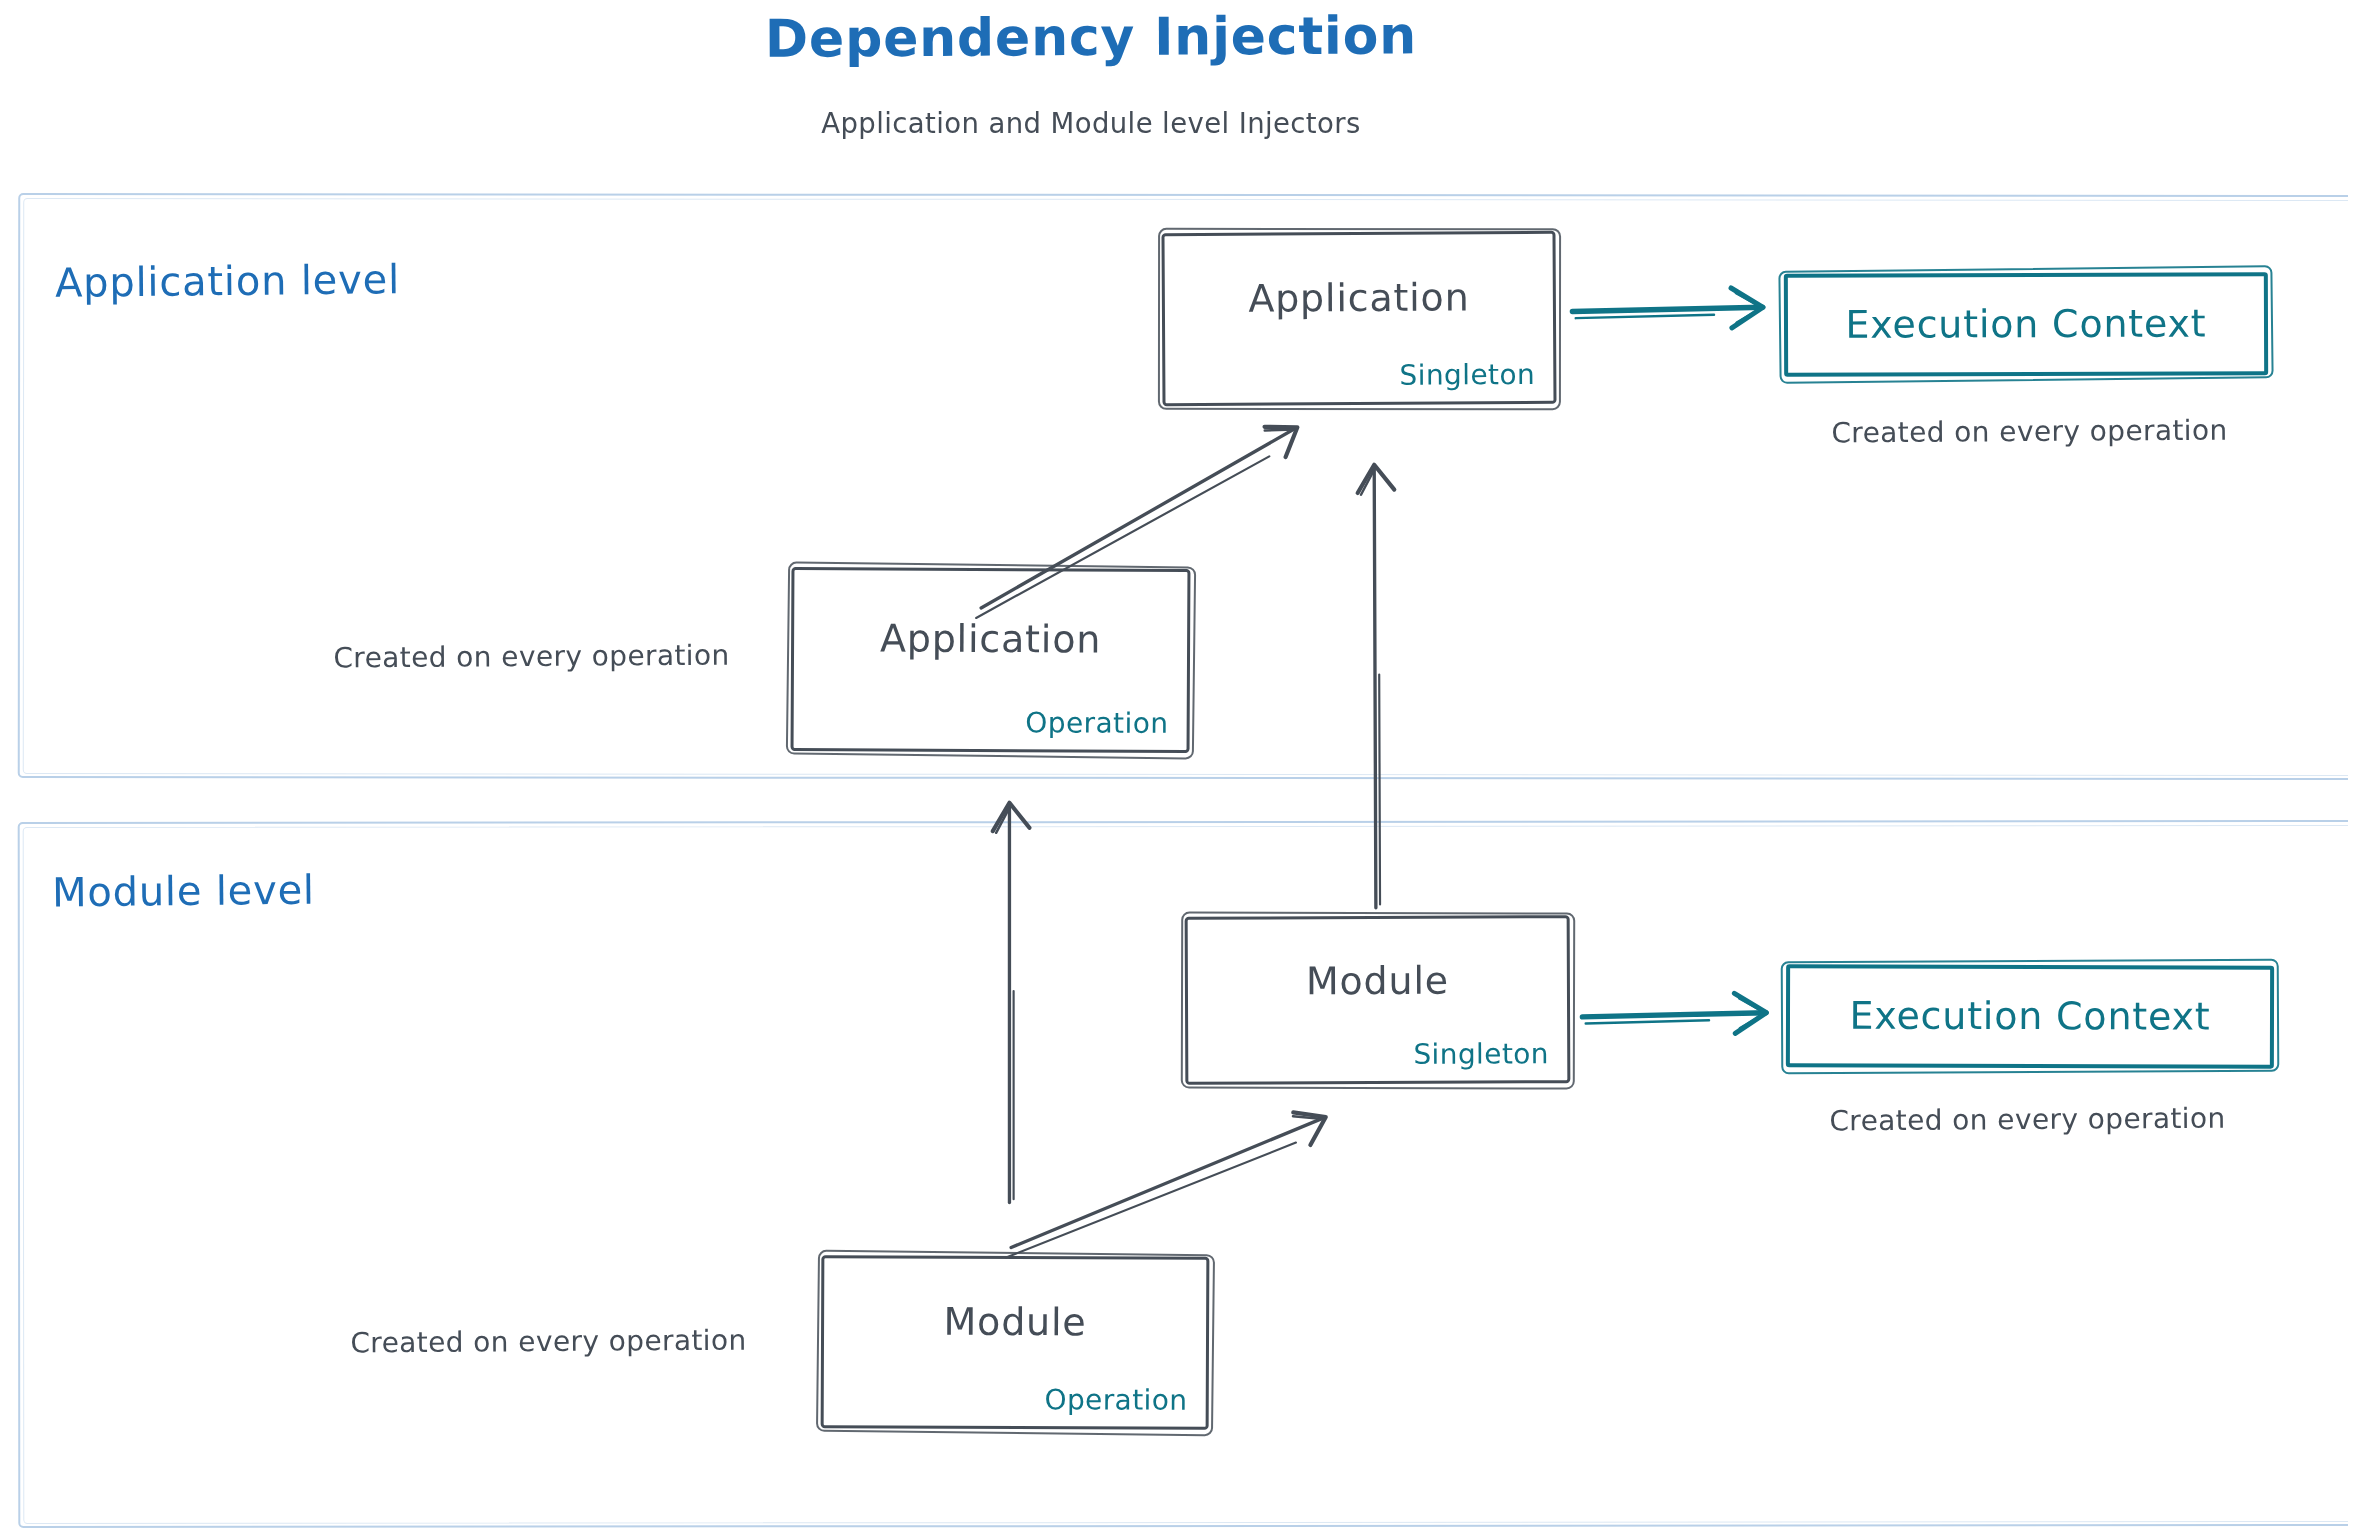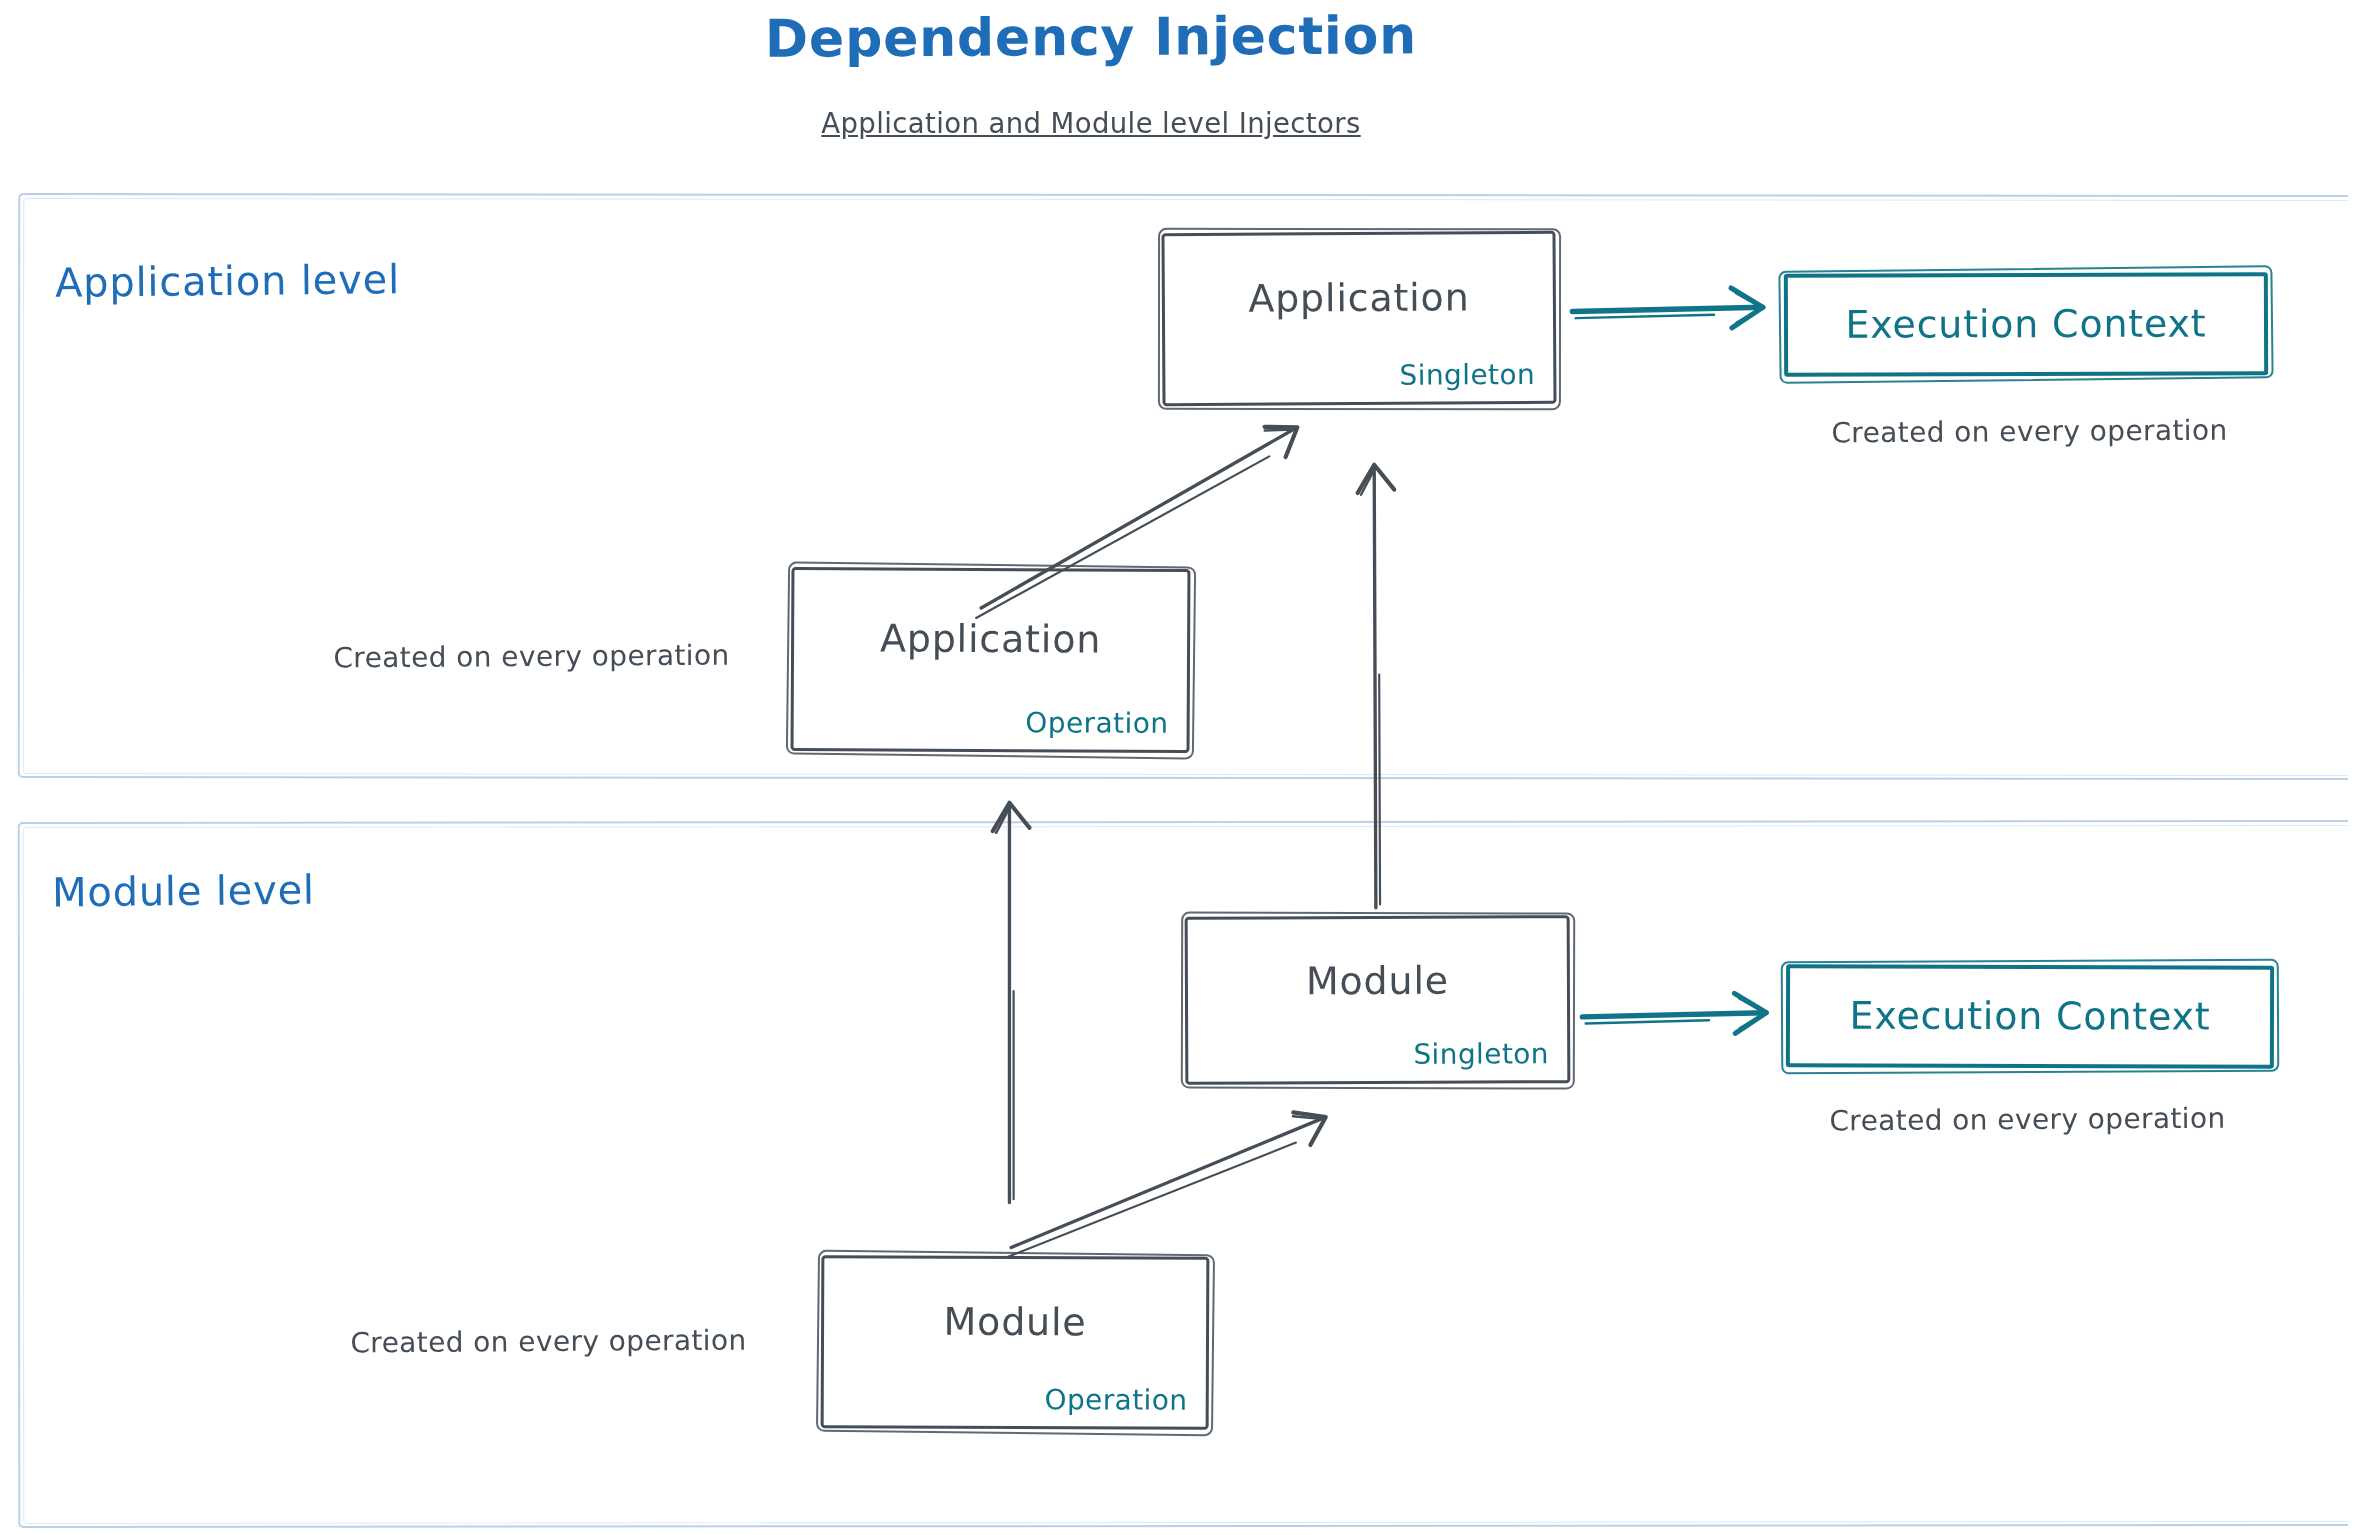--- a/index.html
+++ b/index.html
@@ -14,21 +14,21 @@
   .canvas{position:relative;width:2348px;height:1534px;background:#ffffff;overflow:hidden;}
 
   
   .title{
     position:absolute;left:758px;top:6.7px;width:666px;text-align:center;
     font-size:52px;font-weight:bold;color:var(--blue);letter-spacing:0.8px;
     transform:rotate(-0.3deg);
   }
   .subtitle{
     position:absolute;left:758px;top:107px;width:666px;text-align:center;
-    font-size:27.5px;color:var(--ink);letter-spacing:0.4px;text-decoration:underline;
+    font-size:27.5px;color:var(--ink);letter-spacing:0.4px;
   }
 
   
   .level-frame{
     position:absolute;border:2.1px solid var(--frame);border-radius:5px;background:transparent;
   }
   .level-frame::before{
     content:"";position:absolute;inset:2.5px;border:1.2px solid var(--frame-light);border-radius:4.2px;
     pointer-events:none;
   }

